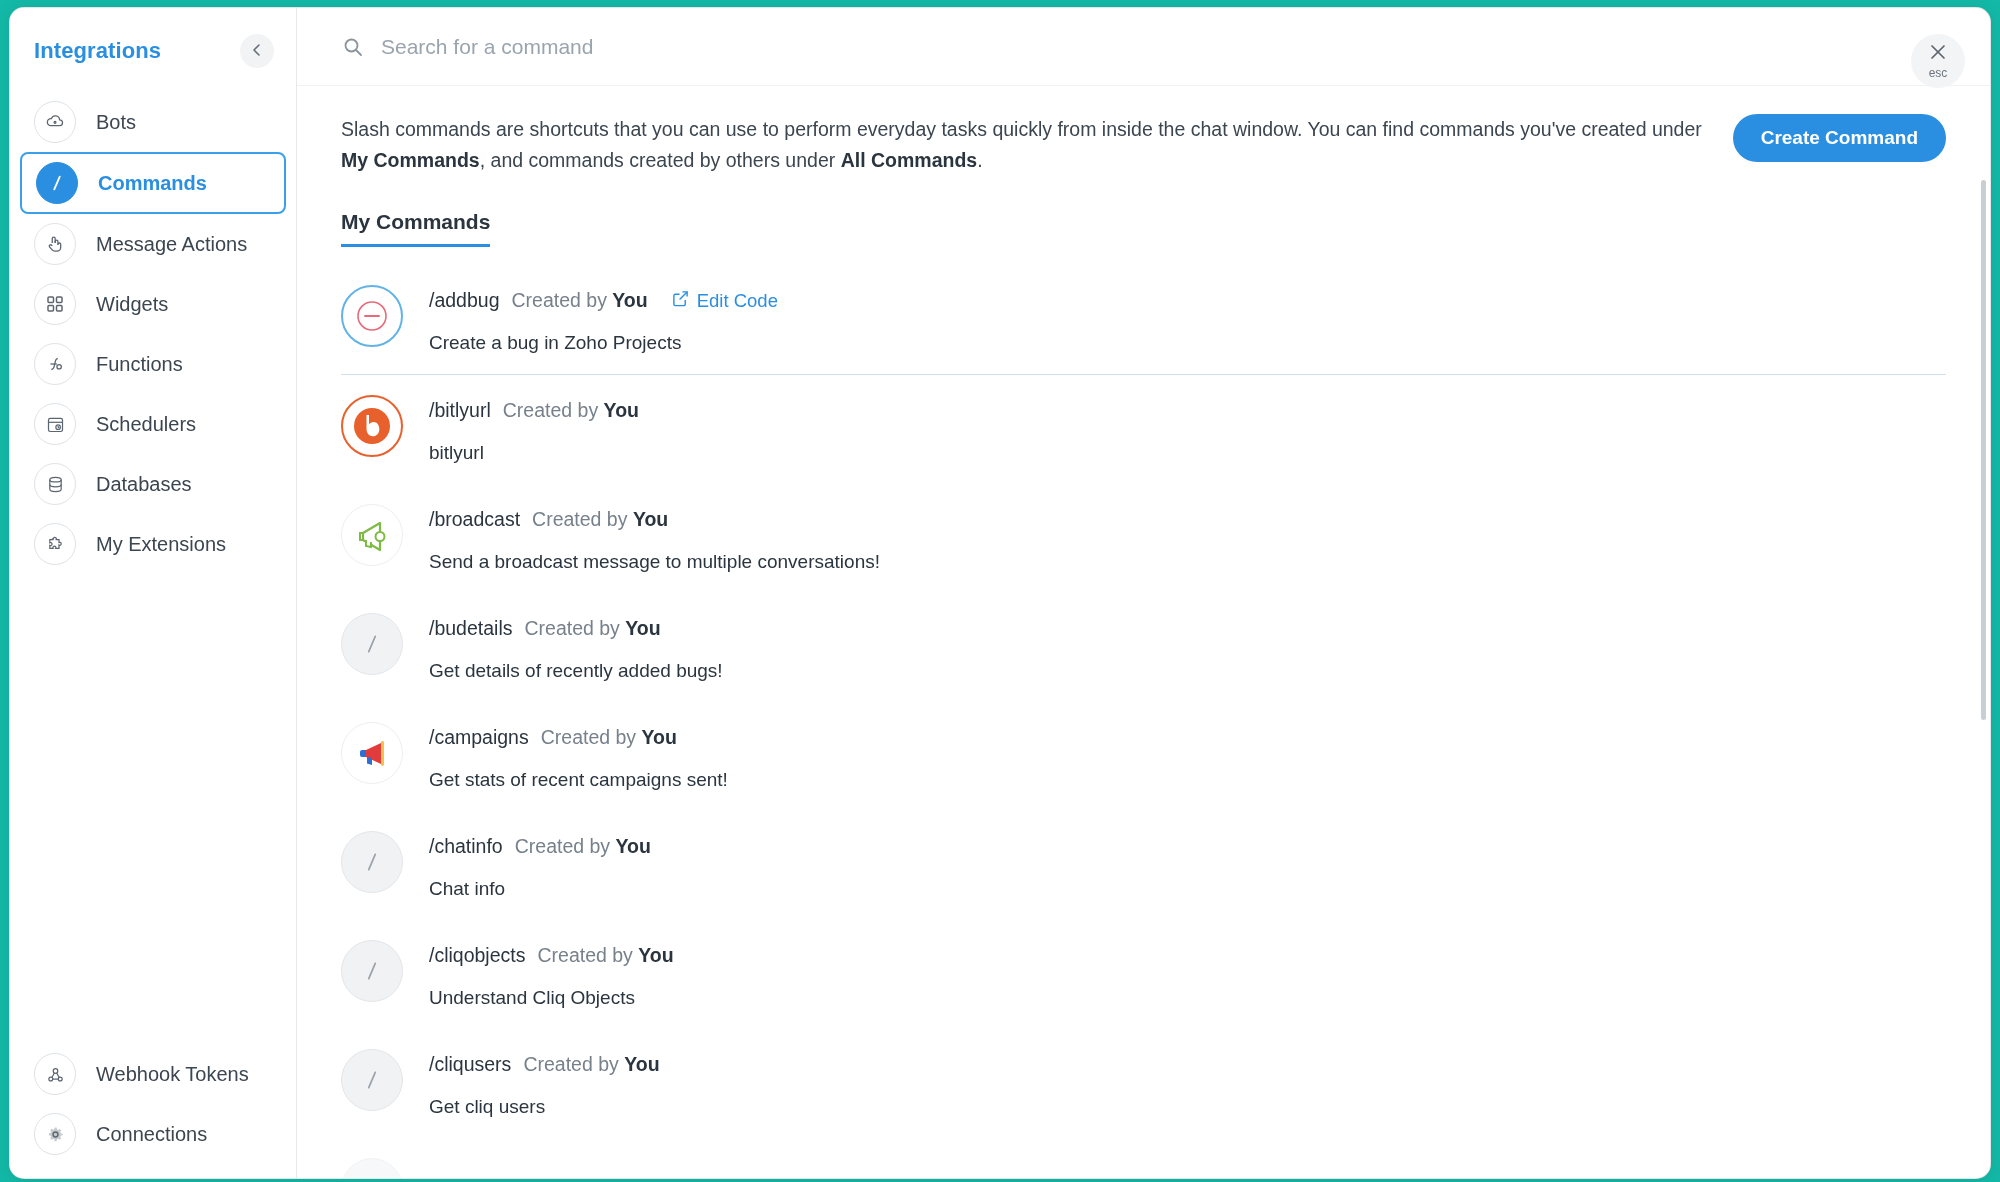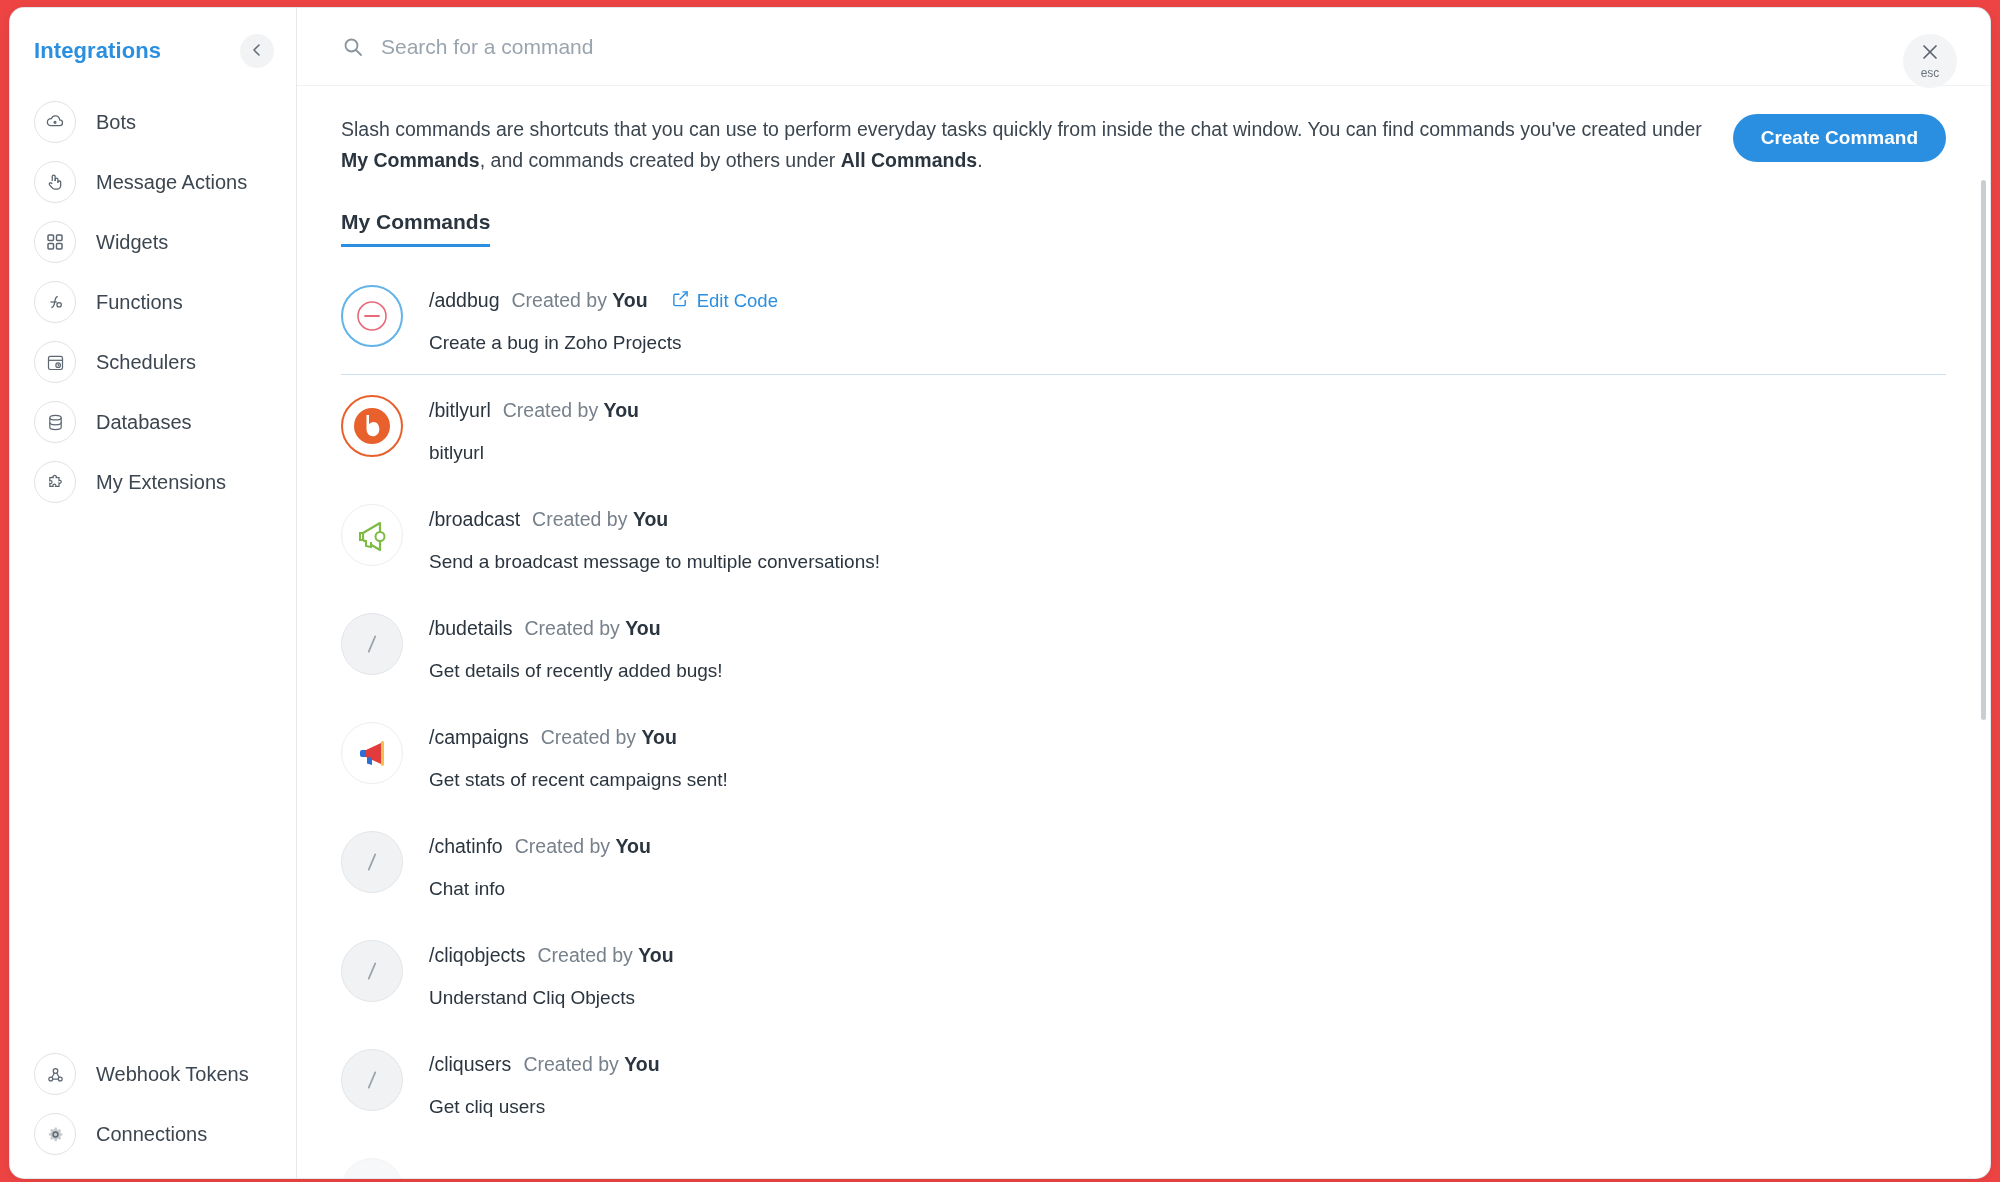--- a/index.html
+++ b/index.html
@@ -6,21 +6,21 @@
   html, body {
     margin: 0;
     padding: 0;
     background: #ffffff;
     font-family: "Liberation Sans", sans-serif;
   }
   #app {
     position: relative;
     width: 2000px;
     height: 1182px;
-    background: #ef4444;
+    background: #14b8a6;
     overflow: hidden;
   }
   .window {
     position: absolute;
     left: 10px;
     top: 8px;
     width: 1980px;
     height: 1170px;
     background: #ffffff;
     border-radius: 14px;
@@ -137,21 +137,21 @@
     outline: none;
     font-size: 21px;
     color: #2c3640;
     flex: 1;
     font-family: "Liberation Sans", sans-serif;
     background: transparent;
   }
   .search-input::placeholder { color: #9aa4ae; }
   .esc-btn {
     position: absolute;
-    right: 33px;
+    right: 25px;
     top: 26px;
     width: 54px;
     height: 54px;
     border-radius: 50%;
     background: #f2f4f6;
     border: none;
     display: flex;
     flex-direction: column;
     align-items: center;
     justify-content: center;
@@ -287,20 +287,28 @@
         <div class="nav-item">
           <span class="nav-icon">
             <svg width="22" height="22" viewBox="0 0 24 24" fill="none" stroke="currentColor" stroke-width="1.4">
                 <path d="M7 16h10a3.2 3.2 0 0 0 0-6.4 4.6 4.6 0 0 0-8.9-1.3A3.4 3.4 0 0 0 7 16z"></path>
                 <circle cx="12" cy="12.4" r="1"></circle>
               </svg>
           </span>
           <span class="nav-label">Bots</span>
         </div>
 
+        <div class="nav-item active">
+          <span class="nav-icon">
+            <svg width="22" height="22" viewBox="0 0 24 24">
+                <line x1="15" y1="5" x2="9" y2="19" stroke="currentColor" stroke-width="2" stroke-linecap="round"></line>
+              </svg>
+          </span>
+          <span class="nav-label">Commands</span>
+        </div>
 
         <div class="nav-item">
           <span class="nav-icon">
             <svg width="22" height="22" viewBox="0 0 24 24" fill="none" stroke="currentColor" stroke-width="1.4">
                 <path d="M9 11V6a1.6 1.6 0 0 1 3.2 0v5"></path>
                 <path d="M12.2 11V9.2a1.5 1.5 0 0 1 3 0V13"></path>
                 <path d="M15.2 12.4a1.5 1.5 0 0 1 3 0v3.4a4 4 0 0 1-4 4h-2.3a4 4 0 0 1-3.2-1.6L6 15.2a1.5 1.5 0 0 1 2.3-1.9L9 14"></path>
               </svg>
           </span>
           <span class="nav-label">Message Actions</span>

